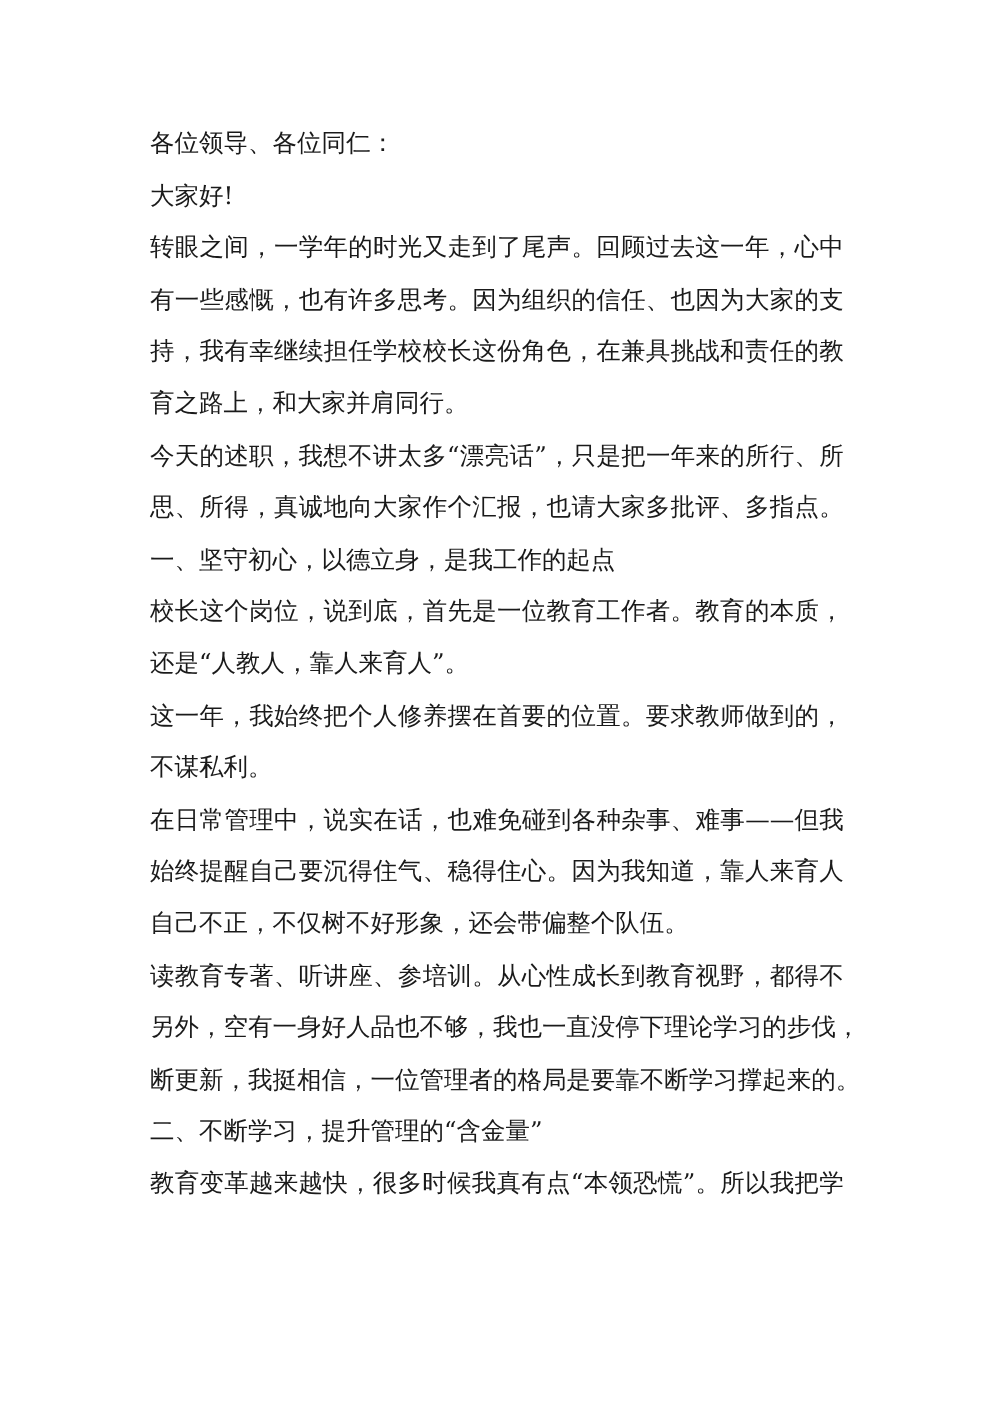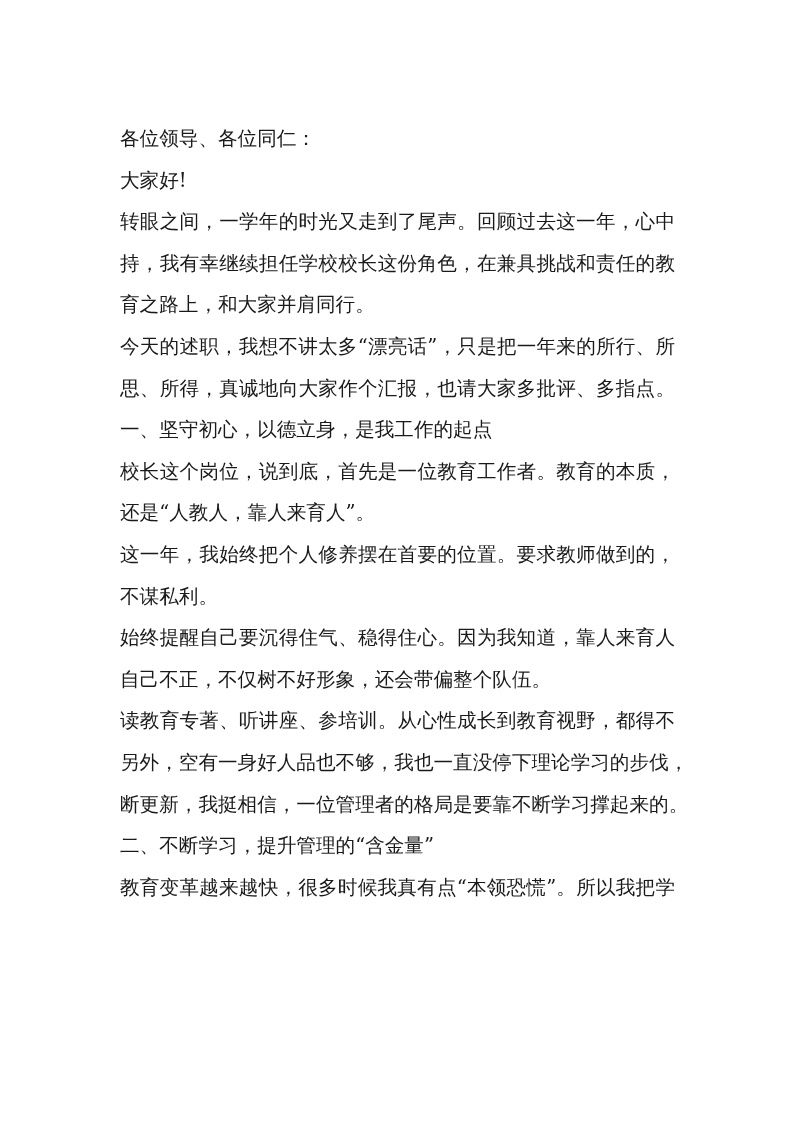--- a/index.html
+++ b/index.html
@@ -1,45 +1,47 @@
 <!DOCTYPE html>
 <html><head>
 <meta charset="utf-8">
 <style>
   html, body { margin: 0; padding: 0; background: #ffffff; }
   body { width: 793px; height: 1122px; position: relative; overflow: hidden; }
   .page {
     position: absolute;
     left: 120px;
-    top: 118px;
+    top: 94px;
     width: 555px;
     font-family: "DejaVu Serif", "Liberation Serif", serif;
     font-size: 19.6px;
     line-height: 41.6px;
     color: #1a1a1a;
   }
   .line { display: block; white-space: nowrap; text-align: justify; text-align-last: justify; height: 41.6px; }
   .line.last { text-align-last: left; }
 </style>
 </head>
 <body>
 
 <div class="page">
   <span class="line last">各位领导、各位同仁：</span>
   <span class="line last">大家好!</span>
   <span class="line">转眼之间，一学年的时光又走到了尾声。回顾过去这一年，心中</span>
+  <span class="line">有一些感慨，也有许多思考。因为组织的信任、也因为大家的支</span>
   <span class="line">持，我有幸继续担任学校校长这份角色，在兼具挑战和责任的教</span>
   <span class="line last">育之路上，和大家并肩同行。</span>
   <span class="line">今天的述职，我想不讲太多“漂亮话”，只是把一年来的所行、所</span>
   <span class="line">思、所得，真诚地向大家作个汇报，也请大家多批评、多指点。</span>
   <span class="line last">一、坚守初心，以德立身，是我工作的起点</span>
   <span class="line">校长这个岗位，说到底，首先是一位教育工作者。教育的本质，</span>
   <span class="line last">还是“人教人，靠人来育人”。</span>
   <span class="line">这一年，我始终把个人修养摆在首要的位置。要求教师做到的，</span>
   <span class="line last">不谋私利。</span>
+  <span class="line">在日常管理中，说实在话，也难免碰到各种杂事、难事——但我</span>
   <span class="line">始终提醒自己要沉得住气、稳得住心。因为我知道，靠人来育人</span>
   <span class="line last">自己不正，不仅树不好形象，还会带偏整个队伍。</span>
   <span class="line">读教育专著、听讲座、参培训。从心性成长到教育视野，都得不</span>
   <span class="line">另外，空有一身好人品也不够，我也一直没停下理论学习的步伐，</span>
   <span class="line">断更新，我挺相信，一位管理者的格局是要靠不断学习撑起来的。</span>
   <span class="line last">二、不断学习，提升管理的“含金量”</span>
   <span class="line">教育变革越来越快，很多时候我真有点“本领恐慌”。所以我把学</span>
 </div>
 
 </body></html>

